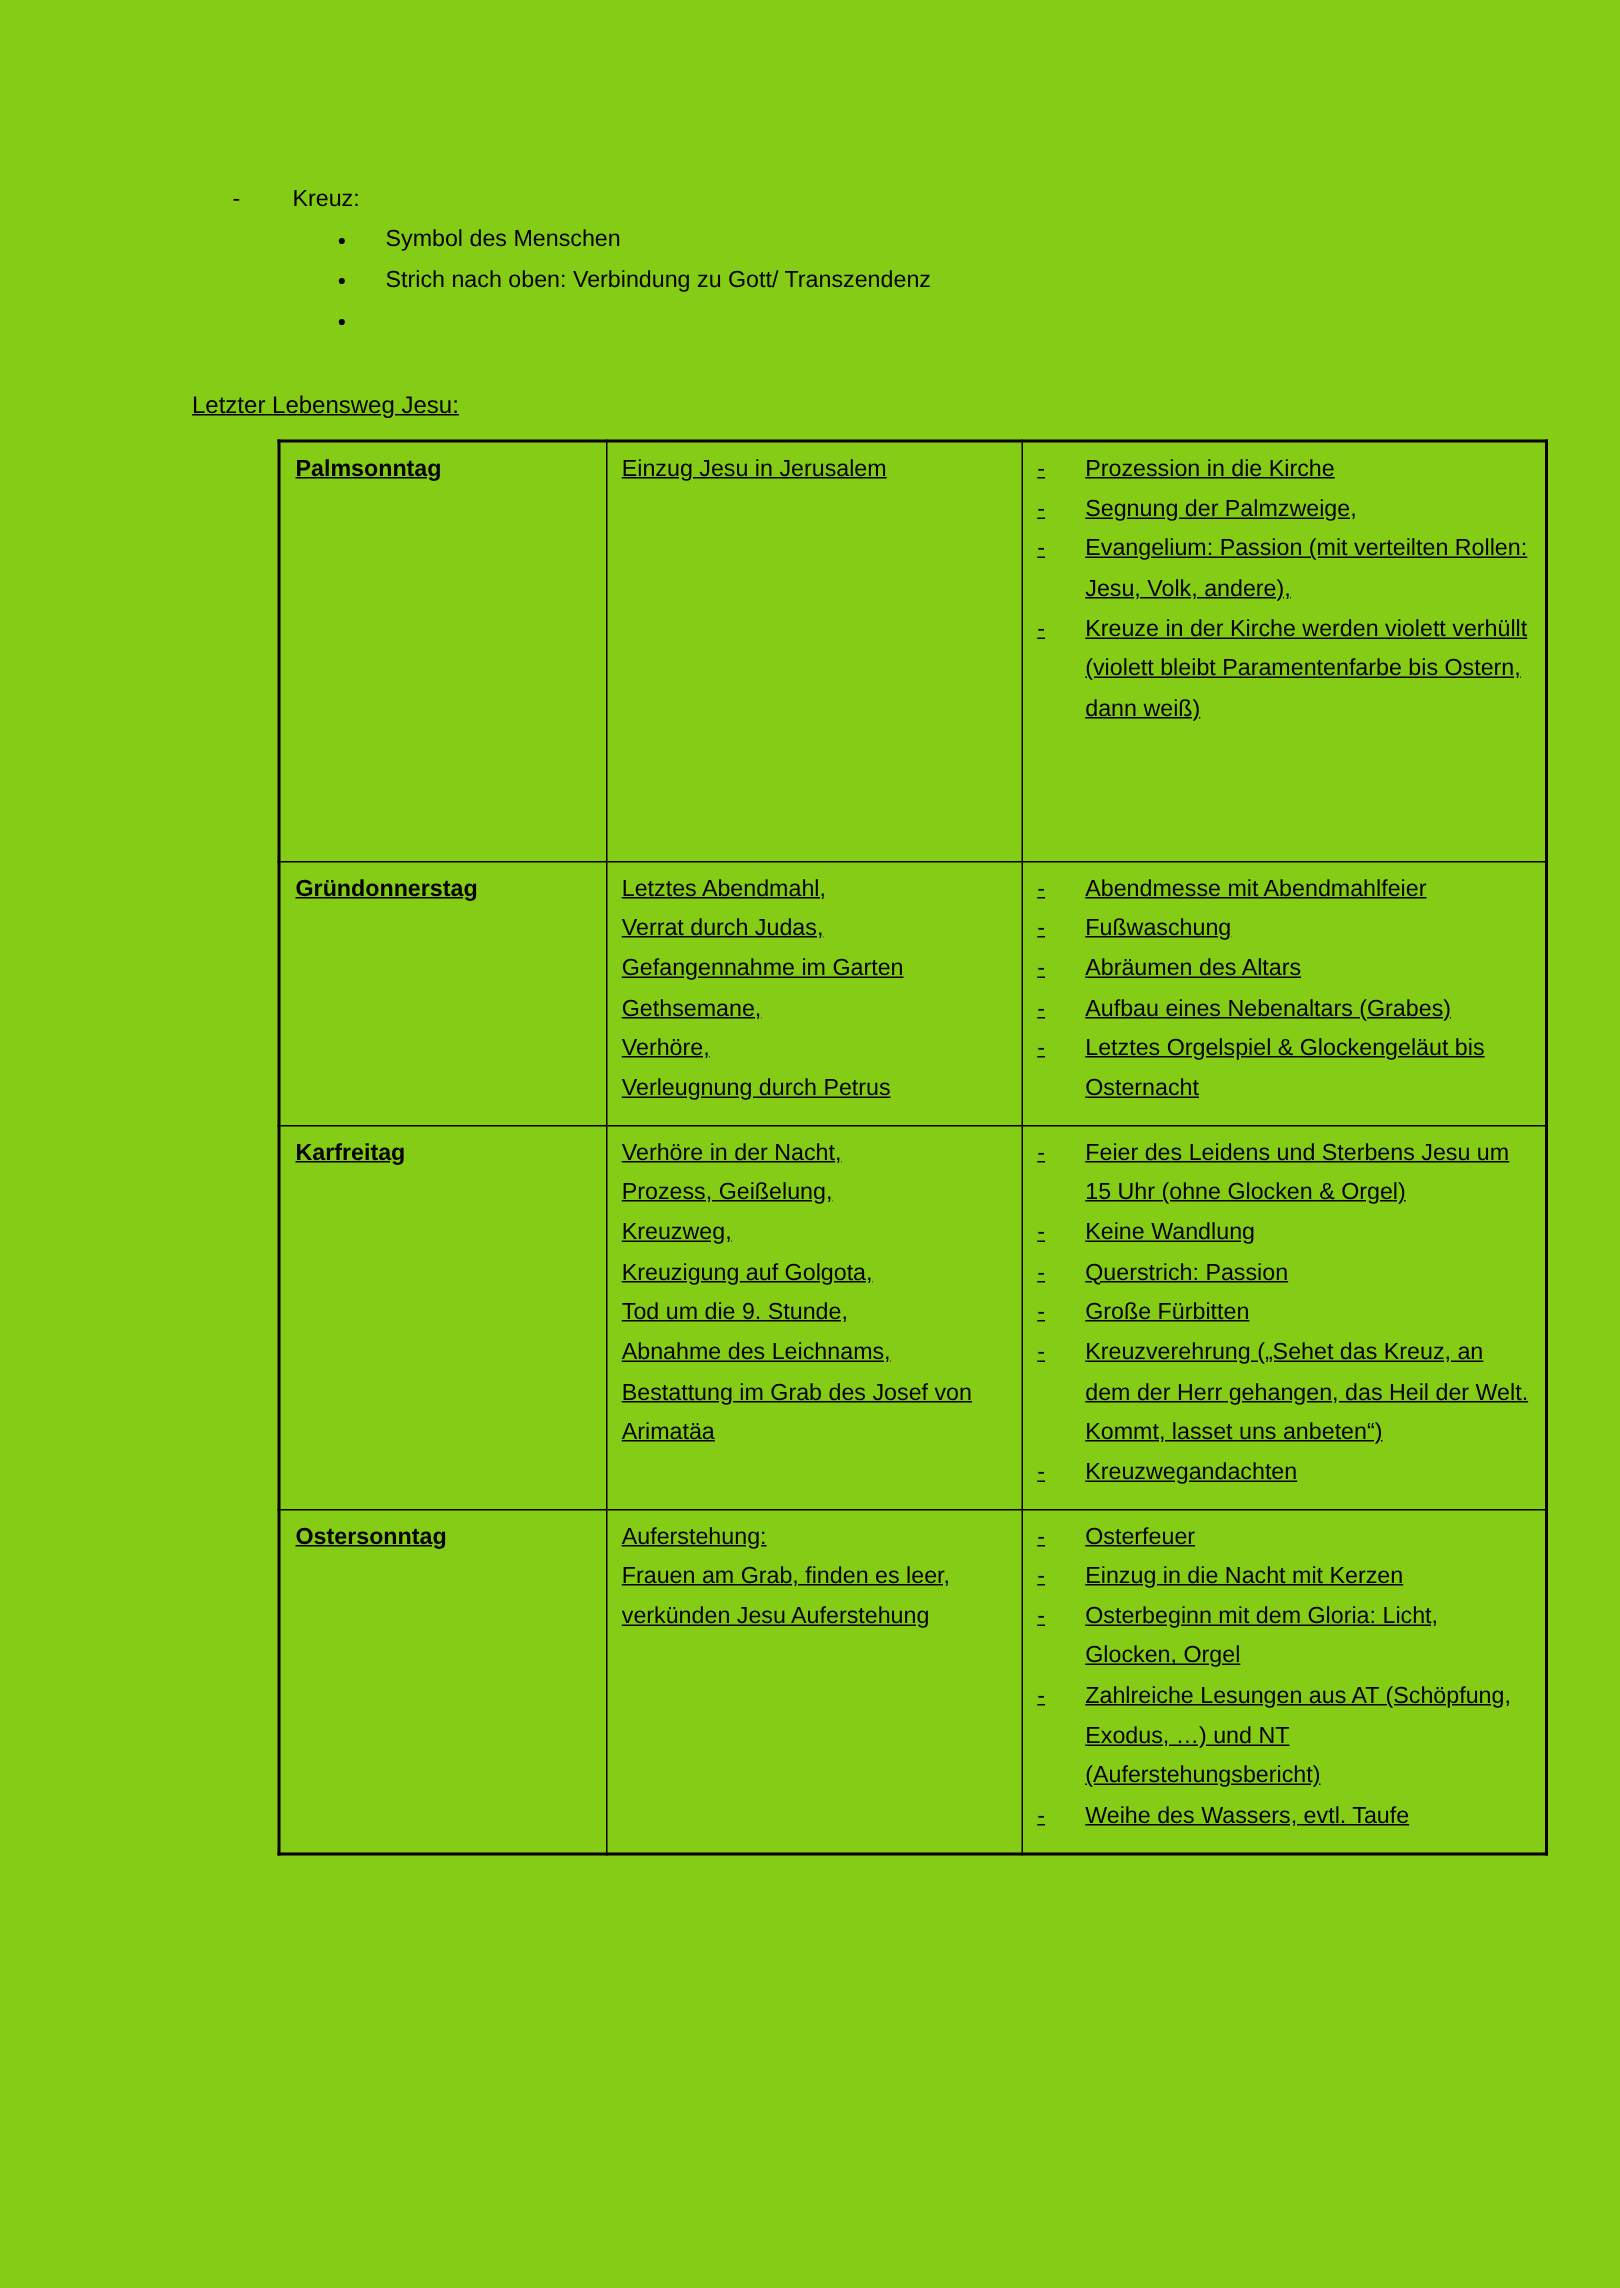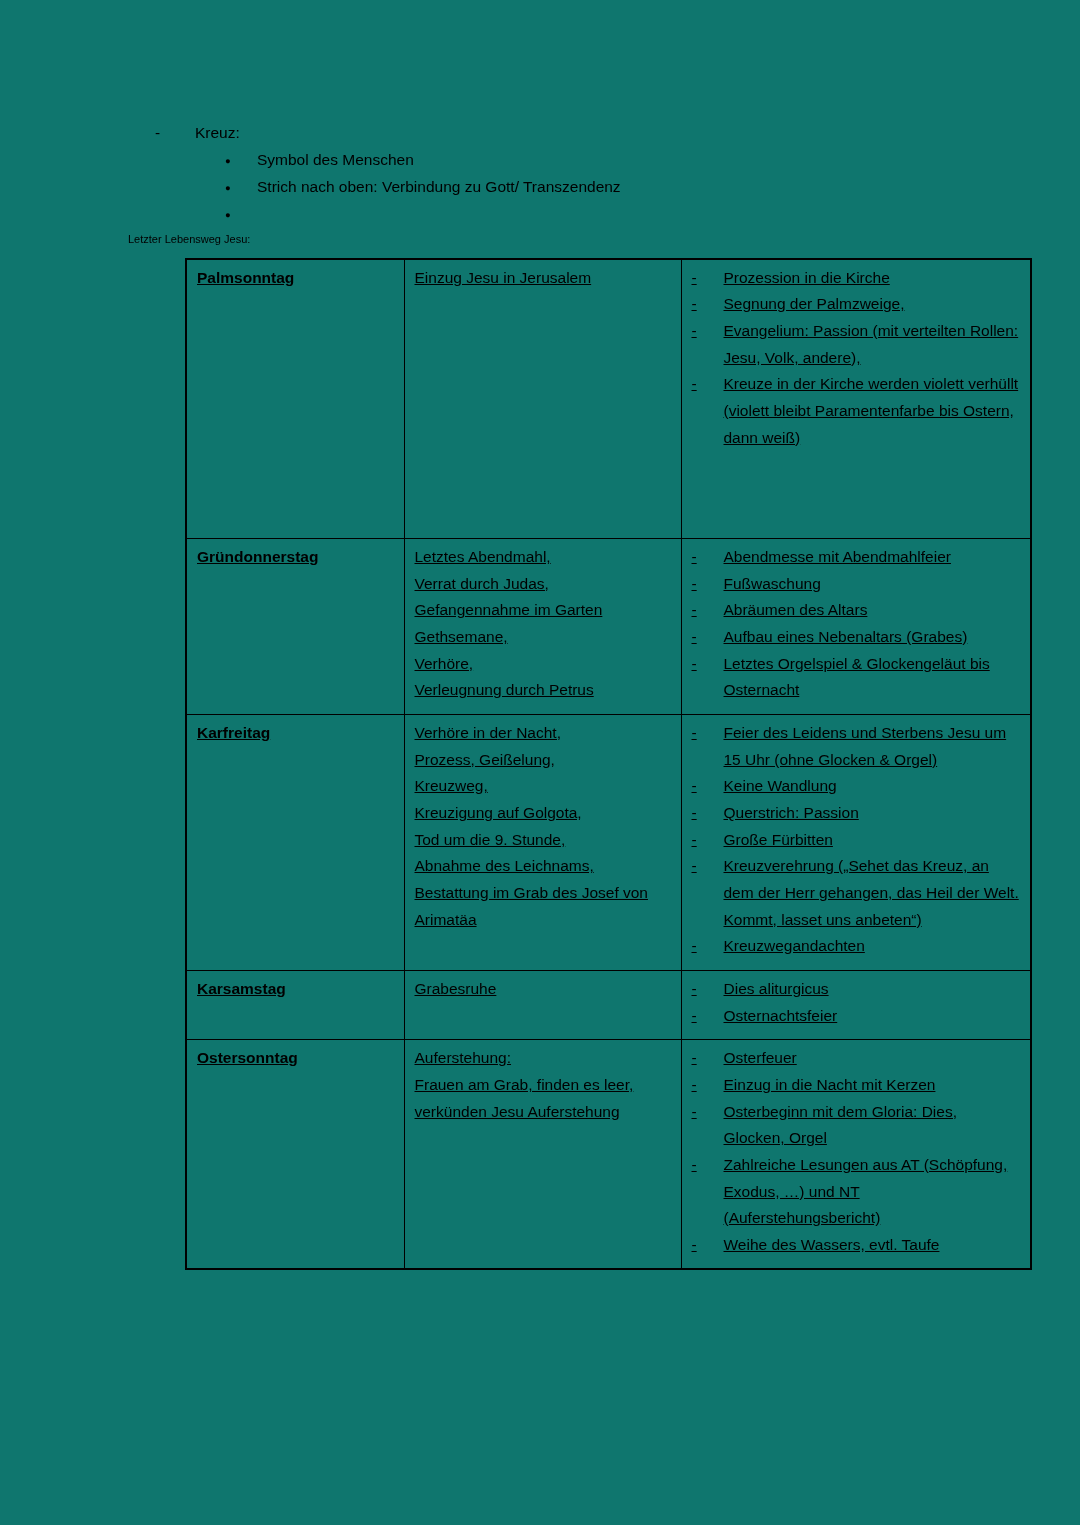--- a/index.html
+++ b/index.html
@@ -1,21 +1,21 @@
 <!DOCTYPE html>
 <html><head>
 <meta charset="utf-8">
 <style>
   * { box-sizing: border-box; }
   html, body { margin: 0; padding: 0; background: #ffffff; }
   .page {
     position: relative;
     width: 1080px;
     min-height: 1525px;
-    background: #0f766e;
+    background: #84cc16;
     color: #000000;
     font-family: "Liberation Sans", "DejaVu Sans", sans-serif;
     font-size: 15.5px;
     line-height: 1.72;
     padding-top: 120px;
   }
   
   .intro { margin-left: 155px; }
   .intro-line { white-space: nowrap; }
   .dash-top {
@@ -29,22 +29,23 @@
   }
   .bullet-glyph {
     flex: 0 0 32px;
     width: 32px;
     font-size: 9.5px;
     line-height: 27px;
   }
   
   .heading {
     margin-left: 128px;
-    margin-top: 2px;
-    font-size: 11px;
+    margin-top: 29px;
+    font-size: 16px;
+    text-decoration: underline;
   }
   
   table.lebensweg {
     margin-left: 185px;
     margin-top: 9px;
     width: 845px;
     border-collapse: collapse;
     table-layout: fixed;
     border: 2px solid #000000;
     text-decoration: underline;
@@ -177,49 +178,35 @@
               <span class="dash-col">-</span>
               <span class="dash-text">Kreuzverehrung („Sehet das Kreuz, an dem der Herr gehangen, das Heil der Welt. Kommt, lasset uns anbeten“)</span>
             </div>
             <div class="dash-item">
               <span class="dash-col">-</span>
               <span class="dash-text">Kreuzwegandachten</span>
             </div>
           </td>
         </tr>
         <tr>
-          <td class="col-day">Karsamstag</td>
-          <td class="col-events">Grabesruhe</td>
-          <td class="col-liturgy">
-            <div class="dash-item">
-              <span class="dash-col">-</span>
-              <span class="dash-text">Dies aliturgicus</span>
-            </div>
-            <div class="dash-item">
-              <span class="dash-col">-</span>
-              <span class="dash-text">Osternachtsfeier</span>
-            </div>
-          </td>
-        </tr>
-        <tr>
           <td class="col-day">Ostersonntag</td>
           <td class="col-events">Auferstehung:
 Frauen am Grab, finden es leer, verkünden Jesu Auferstehung</td>
           <td class="col-liturgy">
             <div class="dash-item">
               <span class="dash-col">-</span>
               <span class="dash-text">Osterfeuer</span>
             </div>
             <div class="dash-item">
               <span class="dash-col">-</span>
               <span class="dash-text">Einzug in die Nacht mit Kerzen</span>
             </div>
             <div class="dash-item">
               <span class="dash-col">-</span>
-              <span class="dash-text">Osterbeginn mit dem Gloria: Dies, Glocken, Orgel</span>
+              <span class="dash-text">Osterbeginn mit dem Gloria: Licht, Glocken, Orgel</span>
             </div>
             <div class="dash-item">
               <span class="dash-col">-</span>
               <span class="dash-text">Zahlreiche Lesungen aus AT (Schöpfung, Exodus, …) und NT (Auferstehungsbericht)</span>
             </div>
             <div class="dash-item">
               <span class="dash-col">-</span>
               <span class="dash-text">Weihe des Wassers, evtl. Taufe</span>
             </div>
           </td>

